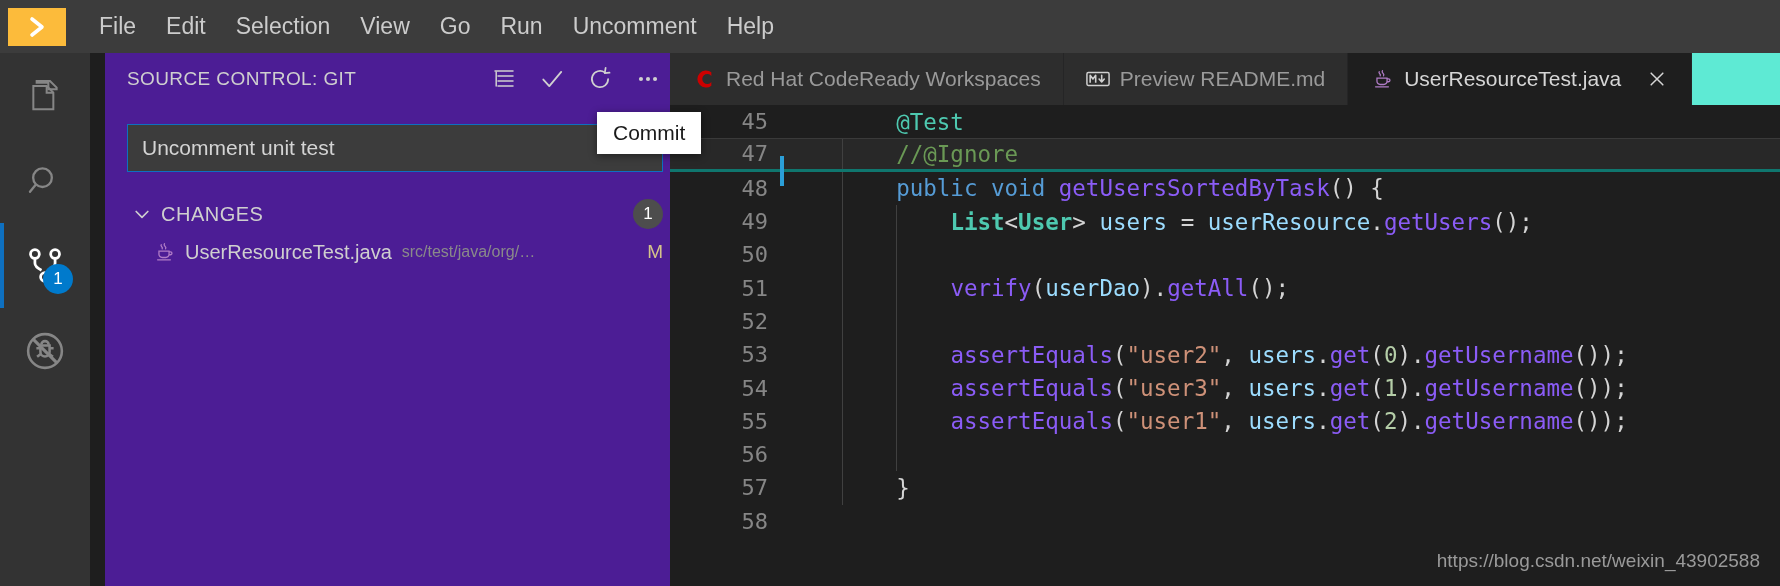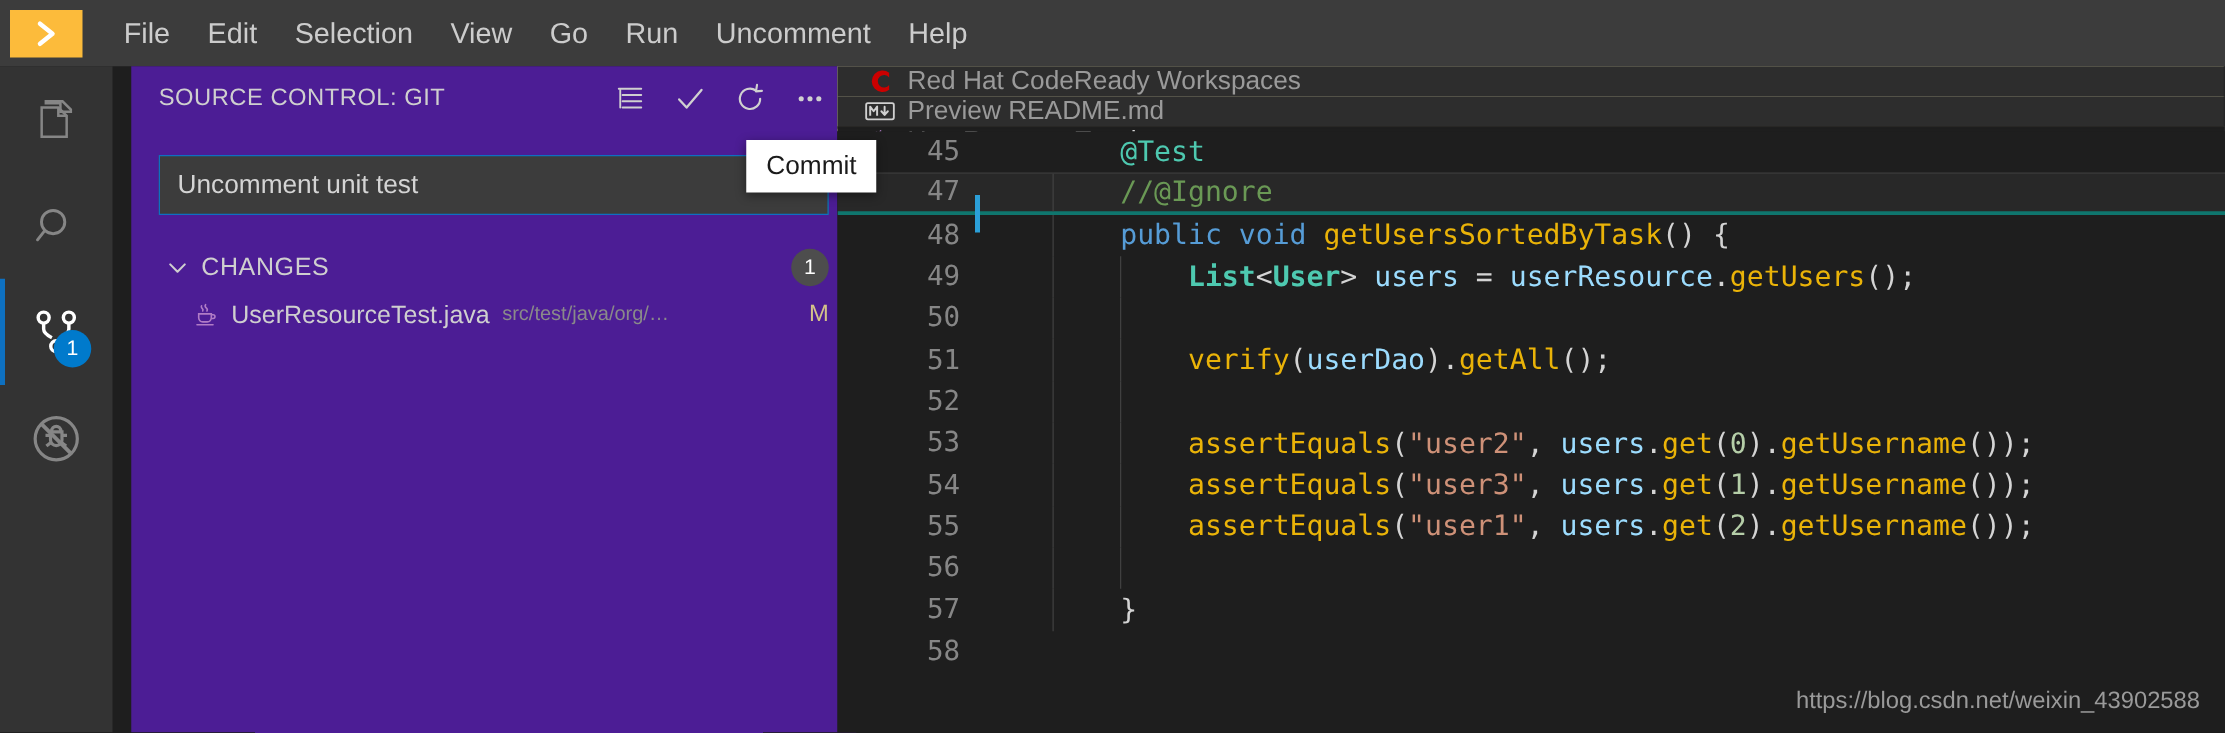--- a/index.html
+++ b/index.html
@@ -100,21 +100,21 @@
     color: #8a8a8a; font-size: 16px; margin-left: 10px; flex: 1;
     white-space: nowrap; overflow: hidden; text-overflow: ellipsis;
   }
   .file-status { color: #d4c38a; font-size: 19px; margin-left: 8px; }
 
   
   .editor-group {
     position: absolute; left: 670px; top: 53px; width: 1110px; height: 533px;
     background: #1e1e1e;
   }
-  .tabbar { height: 52px; display: flex; background: #fef9c3; flex-direction: column; }
+  .tabbar { height: 52px; display: flex; background: #5eead4; }
   .tab {
     display: flex; align-items: center; gap: 10px;
     padding: 0 22px; background: #2d2d2d; color: #9a9a9a;
     font-size: 21px; white-space: nowrap; cursor: pointer;
     border-right: 1px solid #252526; position: relative;
   }
   .tab.active { background: #1e1e1e; color: #d6d6d6; }
   .tab.active::before {
     content: ''; position: absolute; left: 0; right: 0; top: 0; height: 2px; background: #1e1e1e;
   }
@@ -139,21 +139,21 @@
     position: absolute; left: 0; top: 0; bottom: 0; width: 1px; background: #404040;
   }
   .code-text {
     font-family: "DejaVu Sans Mono", monospace; font-size: 22.5px;
     white-space: pre; color: #d4d4d4; position: relative;
   }
   .code-body { position: relative; flex: 1; height: 100%; display: flex; align-items: center; }
 
   .tk-key    { color: #569cd6; }
   .tk-type   { color: #4ec9b0; font-weight: bold; }
-  .tk-fn     { color: #eab308; }
+  .tk-fn     { color: #8b5cf6; }
   .tk-var    { color: #9cdcfe; }
   .tk-str    { color: #ce9178; }
   .tk-num    { color: #b5cea8; }
   .tk-cmt    { color: #6a9955; }
   .tk-ann    { color: #4ec9b0; }
   .tk-plain  { color: #d4d4d4; }
 
   .watermark {
     position: absolute; right: 20px; bottom: 14px;
     color: #9a9a9a; font-size: 19px; font-family: "Liberation Sans", sans-serif;

